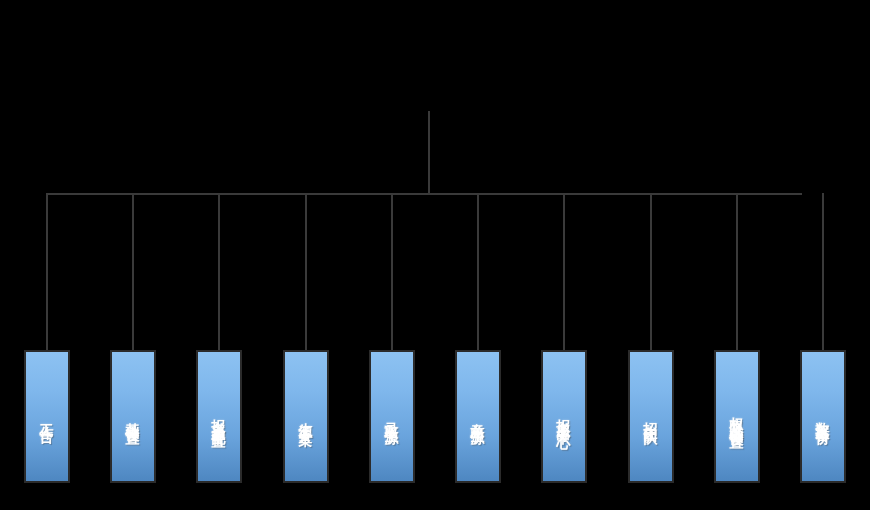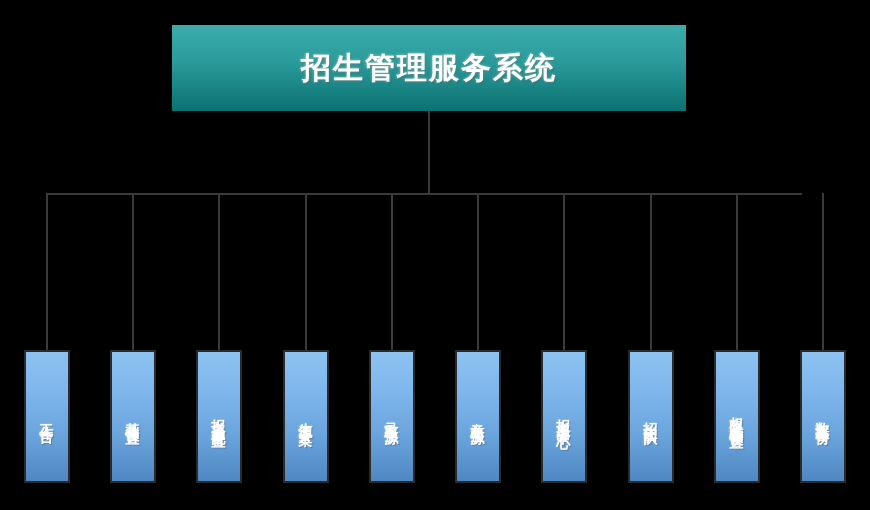--- a/index.html
+++ b/index.html
@@ -90,23 +90,20 @@
     line-height: 1;
     text-shadow: 0 0 2px rgba(255,255,255,0.5), 1px 1px 1px rgba(0,0,0,0.3);
     white-space: nowrap;
   }
 </style>
 </head>
 <body>
 
 <div id="chart">
 
-  <div class="root-node">
-    <span class="root-title">招生管理服务系统</span>
-  </div>
 
   <div class="connector conn-root-drop"></div>
 
   <div class="connector conn-bus"></div>
 
   <div class="connector conn-stub" style="left:46px;"></div>
   <div class="connector conn-stub" style="left:132px;"></div>
   <div class="connector conn-stub" style="left:218px;"></div>
   <div class="connector conn-stub" style="left:305px;"></div>
   <div class="connector conn-stub" style="left:391px;"></div>

